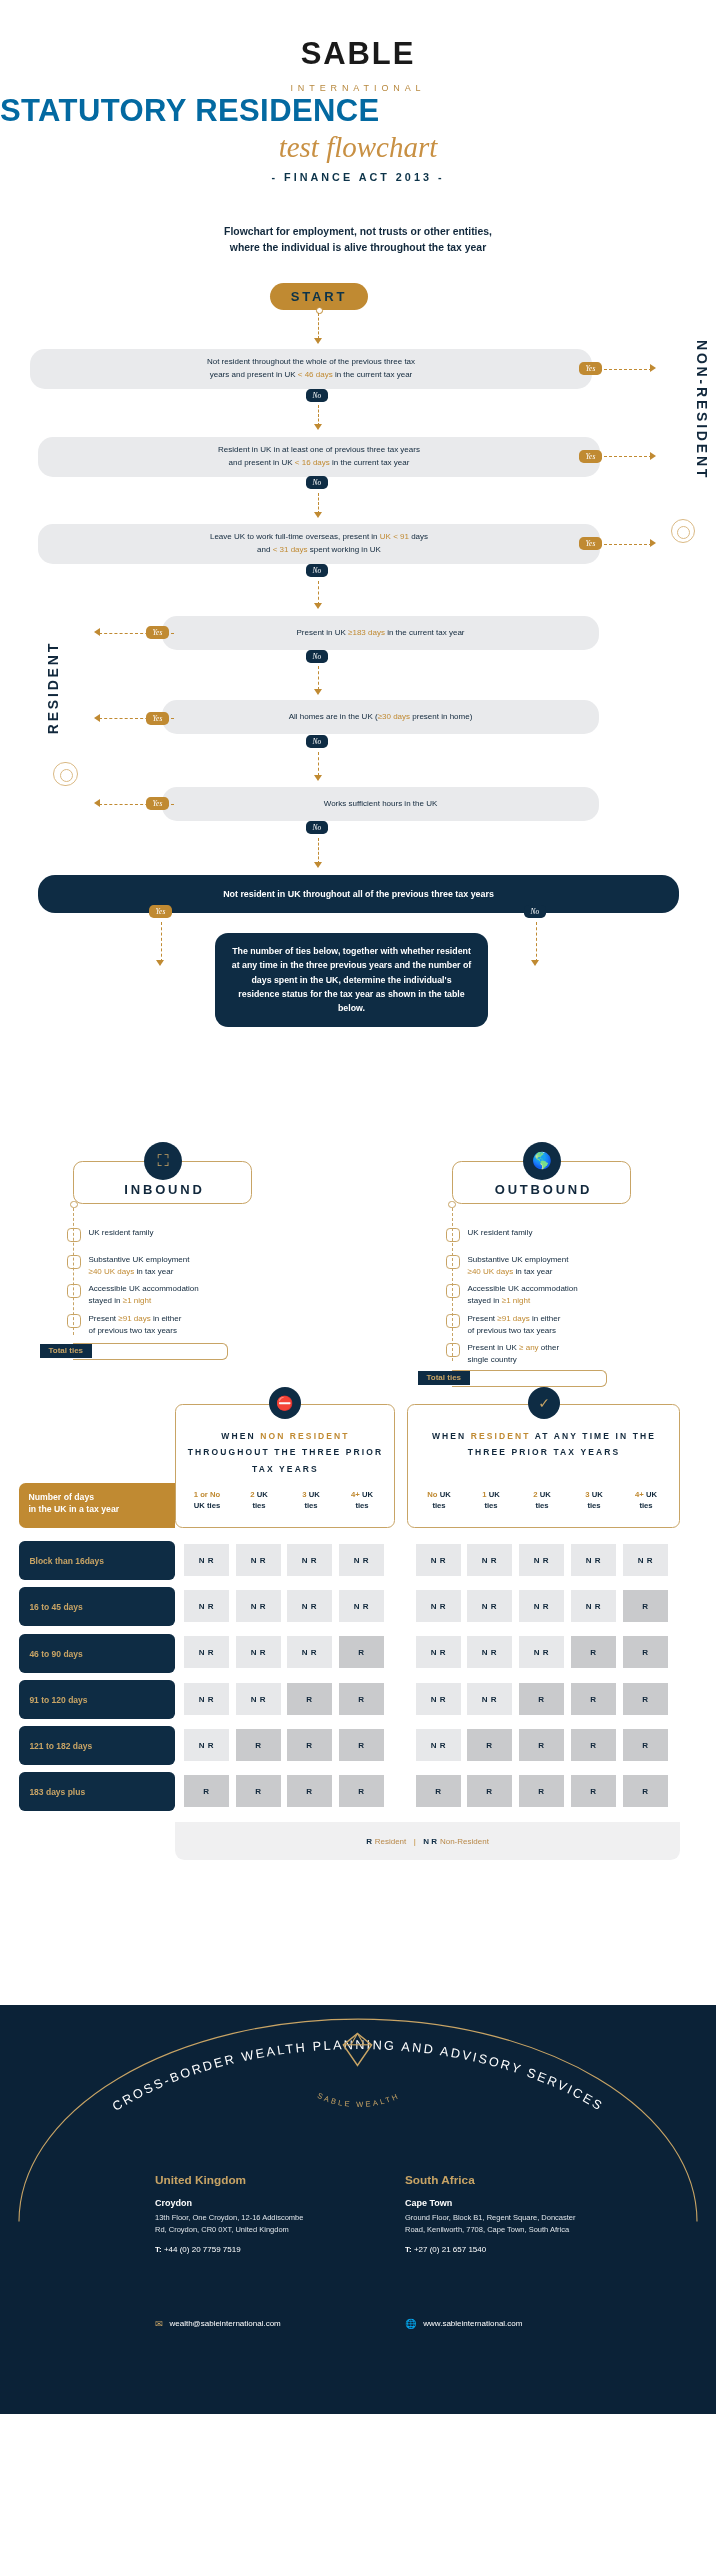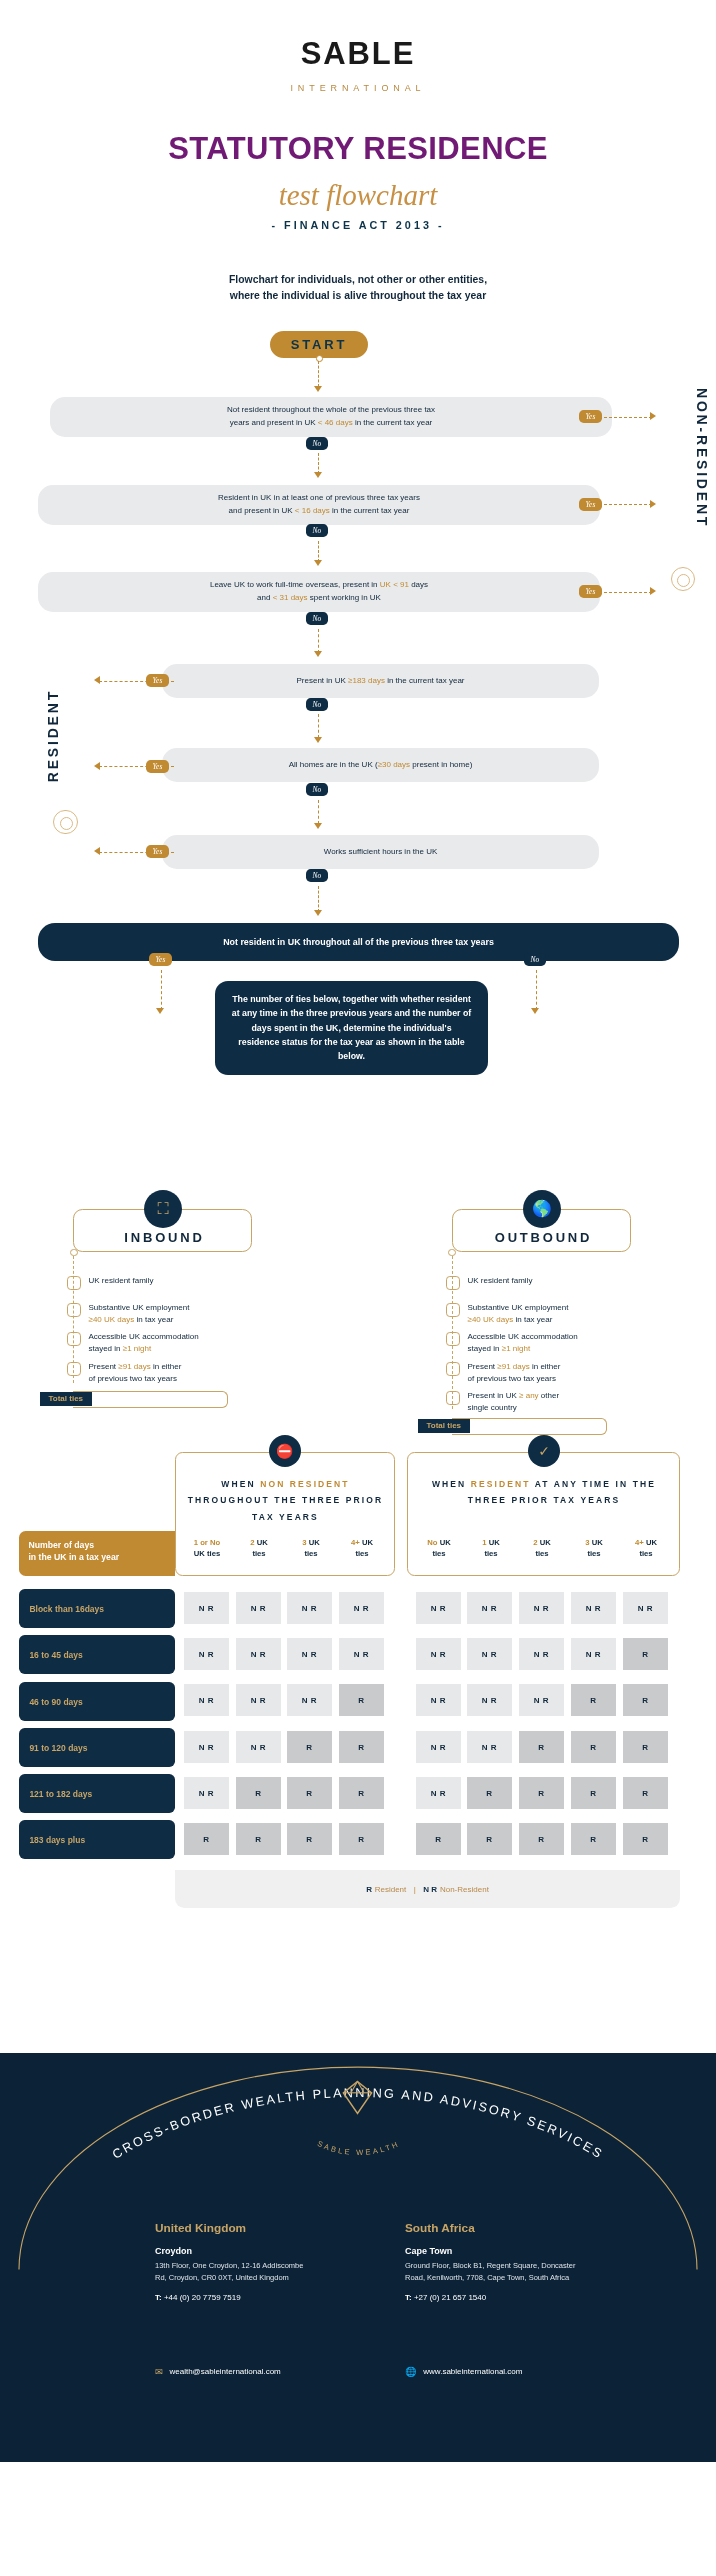--- a/index.html
+++ b/index.html
@@ -14,26 +14,26 @@
 
   
   .logo-wrap { text-align: center; padding-top: 36px; }
   .logo-sable {
     font-size: 31px; font-weight: bold; letter-spacing: 1.9px; color: #1a1a1a;
   }
   .logo-intl {
     font-size: 9px; letter-spacing: 4.9px; color: #b8893f; margin-top: 11px;
   }
   .title-main {
-    text-align: center; margin-top: 38px;
-    font-size: 31px; font-weight: bold; letter-spacing: 0.4px; color: #701a75;
+    
+    font-size: 31px; font-weight: bold; letter-spacing: 0.4px; color: #0369a1;
   }
   .title-sub {
     text-align: center; font-size: 29px; font-style: italic; color: #c89043;
-    margin-top: 12px; font-family: "Liberation Serif", serif;
+    margin-top: 2px; font-family: "Liberation Serif", serif;
   }
   .title-act {
     text-align: center; font-size: 10.8px; letter-spacing: 3px;
     color: #0c3349; font-weight: bold; margin-top: 6.6px;
   }
   .intro {
     text-align: center; margin-top: 41px; font-size: 10.4px;
     font-weight: bold; line-height: 1.6; color: #11283c;
   }
 
@@ -226,32 +226,32 @@
   <div class="logo-wrap">
     <div class="logo-sable">SABLE</div>
     <div class="logo-intl">INTERNATIONAL</div>
   </div>
 
   <div class="title-main">STATUTORY RESIDENCE</div>
   <div class="title-sub">test flowchart</div>
   <div class="title-act">- FINANCE ACT 2013 -</div>
 
   <div class="intro">
-    <div>Flowchart for individuals, not other or other entities,</div>
+    <div>Flowchart for employment, not trusts or other entities,</div>
     <div>where the individual is alive throughout the tax year</div>
   </div>
 
   <div class="flow">
 
     <div class="start-pill">START</div>
     <div class="vdot" style="left:316px; top:24.5px;"></div>
     <div class="vline" style="left:318px; top:30px; height:26px;"></div>
     <div class="arrow-down" style="left:314px; top:55px;"></div>
 
-    <div class="qbox" style="left:50px; top:66px; width:562px; height:40px;justify-content:center;">
+    <div class="qbox" style="left:30px; top:66px; width:562px; height:40px;justify-content:center;">
       <div>
         <span>Not resident throughout the whole of the previous three tax</span><br>
         <span>years and present in UK </span><span class="hl">&lt; 46 days</span><span> in the current tax year</span>
       </div>
     </div>
     <div class="hline" style="left:599px; top:86px; width:53px;"></div>
     <div class="badge-yes" style="left:579px; top:79px;">Yes</div>
     <div class="arrow-right" style="left:650px; top:81px;"></div>
     <div class="badge-no" style="left:306px; top:106px;">No</div>
     <div class="vline" style="left:318px; top:122px; height:21px;"></div>

